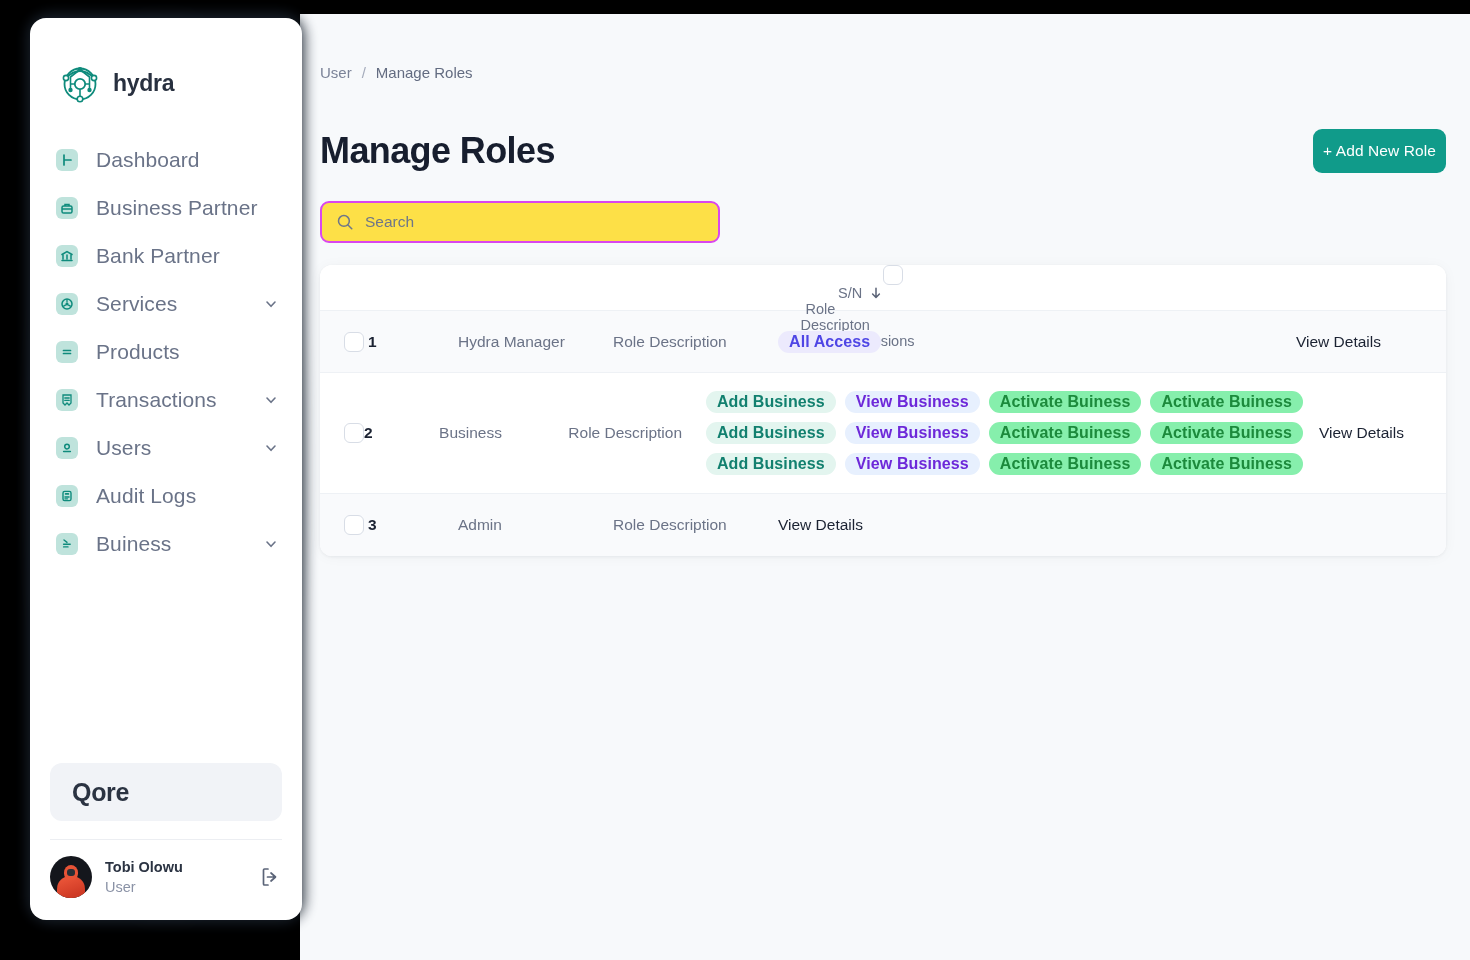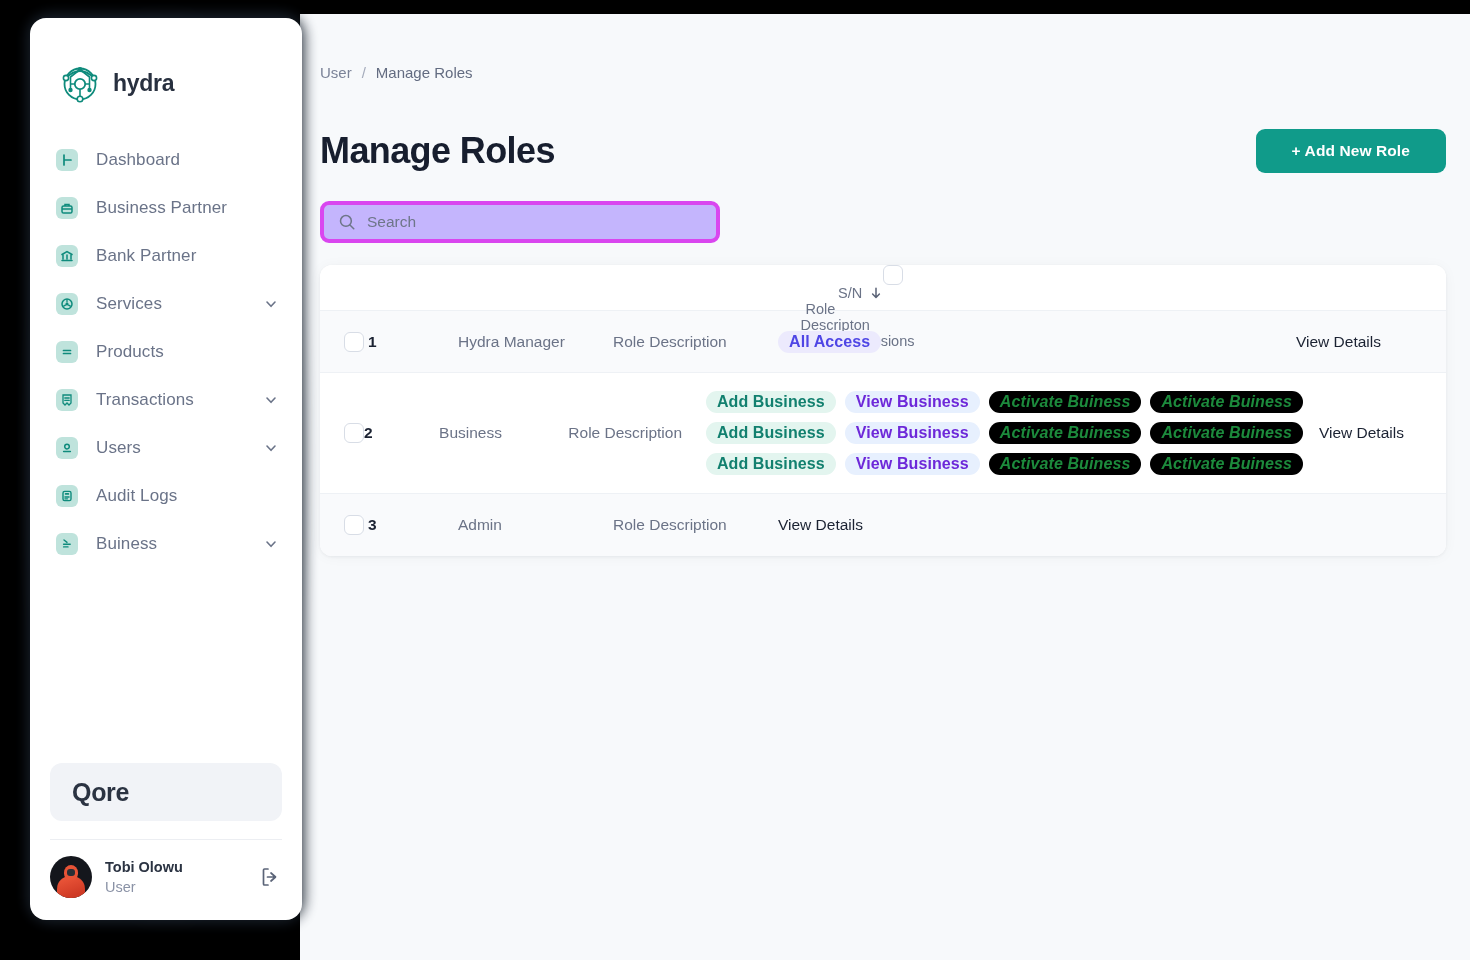--- a/index.html
+++ b/index.html
@@ -94,21 +94,21 @@
     border-radius: 6px;
     background: #bfe3dc;
     display: flex;
     align-items: center;
     justify-content: center;
     flex: 0 0 22px;
   }
   .nav-icon svg { display: block; }
   .nav-label {
     margin-left: 18px;
-    font-size: 17px;
+    font-size: 21px;
     color: #6a7388;
     letter-spacing: 0.1px;
     white-space: nowrap;
   }
   .nav-chevron {
     margin-left: auto;
     width: 14px; height: 14px;
     display: block;
     color: #6a7388;
   }
@@ -212,34 +212,34 @@
     color: #171e2e;
     letter-spacing: -0.6px;
   }
   .add-role-btn {
     margin-left: auto;
     background: #109b8a;
     color: #ffffff;
     border: none;
     border-radius: 9px;
     height: 44px;
-    padding: 0 36px;
+    padding: 0 10px;
     font-size: 15.5px;
-    font-weight: bold;
+    font-weight: normal;
     font-family: "Liberation Sans", sans-serif;
     cursor: pointer;
     letter-spacing: 0.1px;
   }
 
   .search-wrap {
     margin-top: 28px;
     width: 400px;
     height: 42px;
-    background: #c4b5fd;
-    border: 4px solid #d946ef;
+    background: #fde047;
+    border: 2px solid #d946ef;
     border-radius: 9px;
     display: flex;
     align-items: center;
     padding: 0 14px;
   }
   .search-icon { width: 18px; height: 18px; color: #6e7689; flex: 0 0 18px; display:block; }
   .search-input {
     border: none;
     outline: none;
     margin-left: 11px;
@@ -313,21 +313,21 @@
     padding: 0 11px;
     border-radius: 11px;
     font-size: 16px;
     font-weight: bold;
     white-space: nowrap;
     letter-spacing: 0.1px;
     cursor: pointer;
   }
   .badge.teal   { background: #e3f5ef; color: #12806f; }
   .badge.blue   { background: #e7f0fe; color: #6d28d9; }
-  .badge.green  { background: #000000; color: #1c8a3c; font-style: italic; }
+  .badge.green  { background: #86efac; color: #1c8a3c; }
   .badge.indigo { background: #eceafd; color: #4f46e5; }
 
   .row2-pad { padding: 18px 0; }
 </style>
 </head>
 <body>
 
 <div id="app">
 
   <div class="content-surface"></div>

